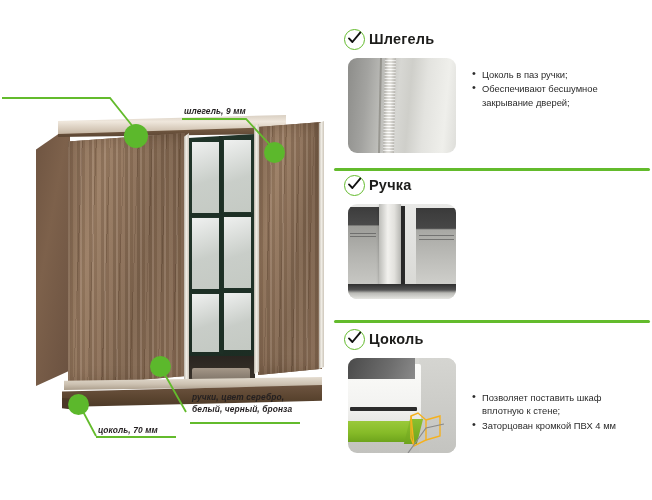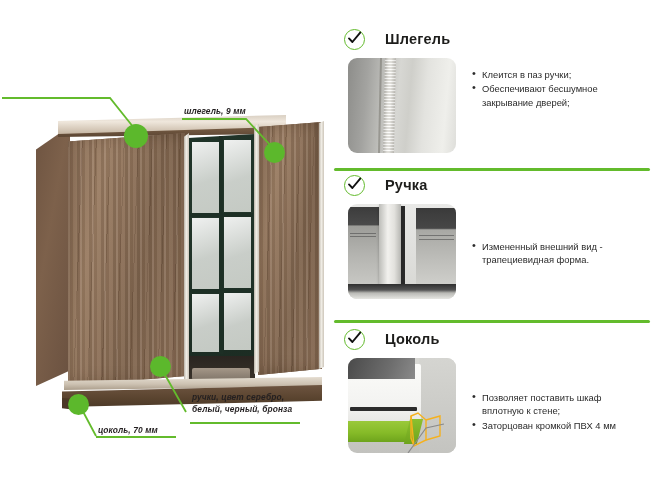--- a/index.html
+++ b/index.html
@@ -125,21 +125,21 @@
   .sec-2{top:172px;}
   .sec-3{top:326px;}
 
   .divider{
     position:absolute;left:2px;width:316px;height:3px;
     background:#63bb2c;border-radius:2px;
   }
   .div-1{top:168px;}
   .div-2{top:320px;}
 
-  .sec-head{display:flex;align-items:center;gap:20px;padding-left:12px;height:26px;}
+  .sec-head{display:flex;align-items:center;gap:4px;padding-left:12px;height:26px;}
   .check-badge{
     width:19px;height:19px;border-radius:50%;
     border:1.4px solid #63bb2c;
     position:relative;flex:0 0 auto;
   }
   .check-badge svg{position:absolute;left:2px;top:1px;}
   .sec-title{
     font-size:14.5px;font-weight:bold;color:#1d1d1b;letter-spacing:.2px;
   }
 
@@ -295,21 +295,21 @@
           </svg>
         </span>
         <span class="sec-title">Шлегель</span>
       </div>
       <div class="sec-body">
         <div class="thumb t1">
           <span class="edge"></span>
             <span class="brush"></span>
         </div>
         <ul class="bullets b1">
-          <li>Клеится в паз ручки;</li>
+          <li>Цоколь в паз ручки;</li>
           <li>Обеспечивают бесшумное закрывание дверей;</li>
         </ul>
       </div>
     </div>
 
     <div class="section sec-2">
       <div class="sec-head">
         <span class="check-badge">
           <svg width="15" height="15" viewBox="0 0 15 15">
             <path d="M2 7.4 L5.4 11 L13.2 1.6" fill="none" stroke="#111111" stroke-width="1.9" stroke-linecap="round" stroke-linejoin="round"></path>
@@ -322,23 +322,20 @@
           <span class="panL"></span>
             <span class="panR"></span>
           <span class="gap"></span>
             <span class="handle"></span>
           <span class="dash" style="left:2%;top:30%;width:24%;"></span>
           <span class="dash" style="left:2%;top:34%;width:24%;"></span>
           <span class="dash" style="right:2%;top:33%;width:32%;"></span>
           <span class="dash" style="right:2%;top:37%;width:32%;"></span>
           <span class="sill"></span>
         </div>
-        <ul class="bullets b2">
-          <li>Измененный внешний вид - трапециевидная форма.</li>
-        </ul>
       </div>
     </div>
 
     <div class="section sec-3">
       <div class="sec-head">
         <span class="check-badge">
           <svg width="15" height="15" viewBox="0 0 15 15">
             <path d="M2 7.4 L5.4 11 L13.2 1.6" fill="none" stroke="#111111" stroke-width="1.9" stroke-linecap="round" stroke-linejoin="round"></path>
           </svg>
         </span>

